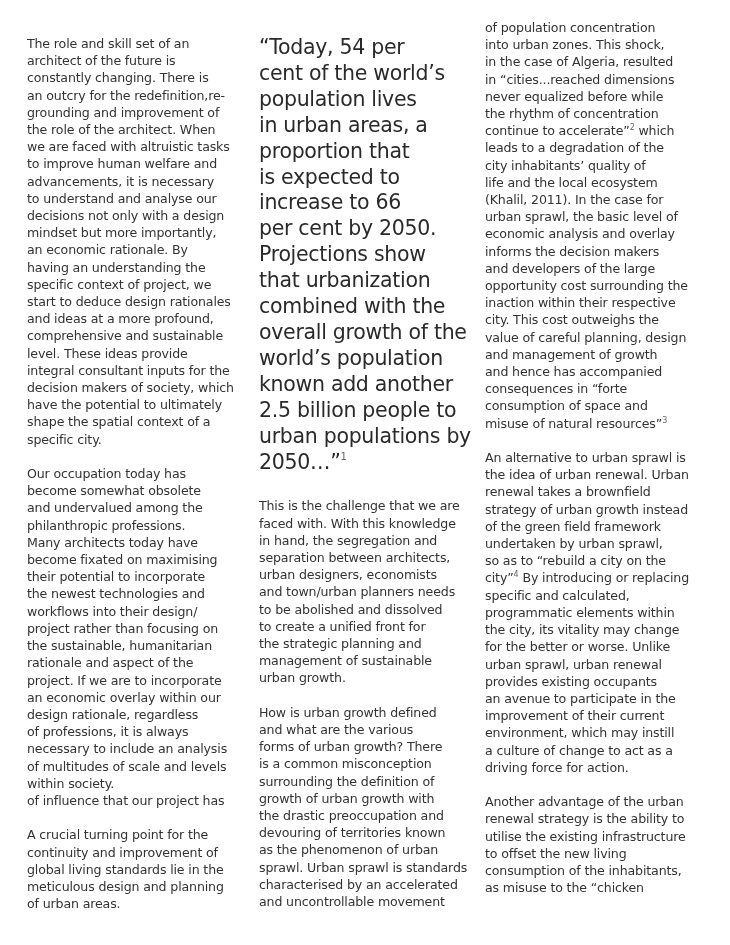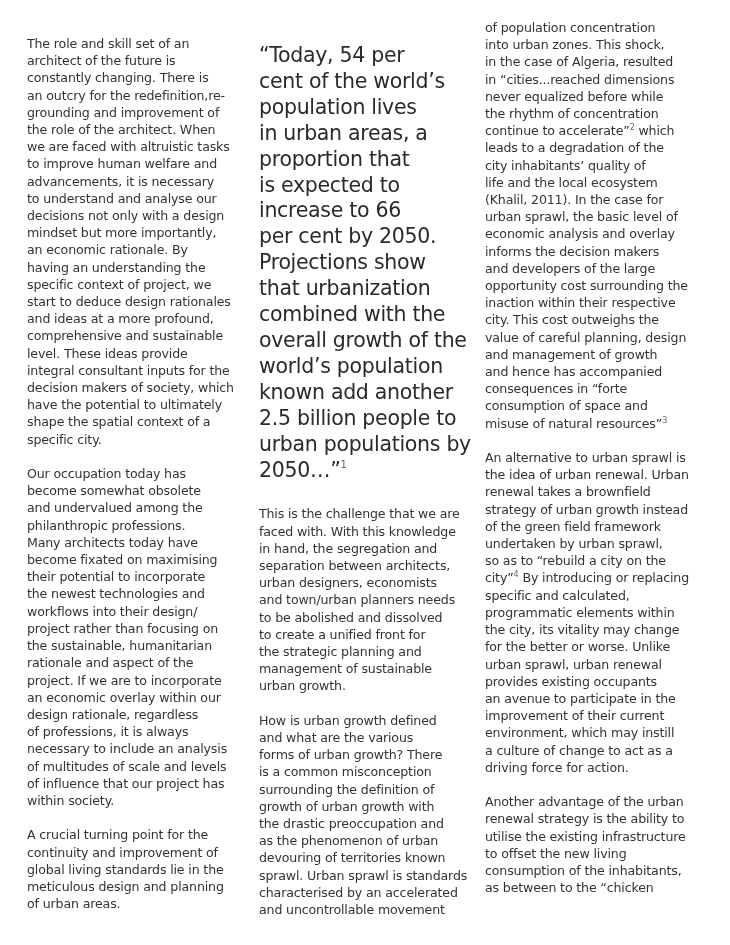--- a/index.html
+++ b/index.html
@@ -1,21 +1,21 @@
 <!DOCTYPE html>
 <html><head>
 <meta charset="utf-8">
 <style>
   html, body { margin:0; padding:0; background:#ffffff; }
   body { width:730px; height:945px; position:relative; overflow:hidden; color:#2b2b2b; }
   .col { position:absolute; font-family:"DejaVu Sans", sans-serif; }
   .body-text { font-size:12.6px; line-height:17.2px; letter-spacing:-0.15px; color:#333; }
   .para { margin:0 0 17.2px 0; }
   .line { display:block; white-space:nowrap; }
-  .quote { font-size:20.5px; line-height:25.9px; letter-spacing:-0.3px; color:#2a2a2a; margin:8px 0 22px 0; }
+  .quote { font-size:20.5px; line-height:25.9px; letter-spacing:-0.3px; color:#2a2a2a; margin:0 0 22px 0; }
   sup { font-size:8px; line-height:0; color:#666; vertical-align:5px; }
   .quote sup { font-size:10px; vertical-align:9px; }
 </style>
 </head>
 <body>
 
 <div class="col body-text" style="left:27px; top:35px; width:215px;">
   <p class="para">
     <span class="line">The role and skill set of an</span>
     <span class="line">architect of the future is</span>
@@ -54,22 +54,22 @@
     <span class="line">workflows into their design/</span>
     <span class="line">project rather than focusing on</span>
     <span class="line">the sustainable, humanitarian</span>
     <span class="line">rationale and aspect of the</span>
     <span class="line">project. If we are to incorporate</span>
     <span class="line">an economic overlay within our</span>
     <span class="line">design rationale, regardless</span>
     <span class="line">of professions, it is always</span>
     <span class="line">necessary to include an analysis</span>
     <span class="line">of multitudes of scale and levels</span>
+    <span class="line">within society.</span>
     <span class="line">of influence that our project has</span>
-    <span class="line">within society.</span>
   </p>
   <p class="para">
     <span class="line">A crucial turning point for the</span>
     <span class="line">continuity and improvement of</span>
     <span class="line">global living standards lie in the</span>
     <span class="line">meticulous design and planning</span>
     <span class="line">of urban areas.</span>
   </p>
 </div>
 
@@ -108,22 +108,22 @@
       <span class="line">urban growth.</span>
     </p>
     <p class="para">
       <span class="line">How is urban growth defined</span>
       <span class="line">and what are the various</span>
       <span class="line">forms of urban growth? There</span>
       <span class="line">is a common misconception</span>
       <span class="line">surrounding the definition of</span>
       <span class="line">growth of urban growth with</span>
       <span class="line">the drastic preoccupation and</span>
+      <span class="line">devouring of territories known</span>
       <span class="line">as the phenomenon of urban</span>
-      <span class="line">devouring of territories known</span>
       <span class="line">sprawl. Urban sprawl is standards</span>
       <span class="line">characterised by an accelerated</span>
       <span class="line">and uncontrollable movement</span>
     </p>
   </div>
 </div>
 
 <div class="col body-text" style="left:485px; top:19px; width:220px;">
   <p class="para">
     <span class="line">of population concentration</span>
@@ -171,15 +171,15 @@
     <span class="line">environment, which may instill</span>
     <span class="line">a culture of change to act as a</span>
     <span class="line">driving force for action.</span>
   </p>
   <p class="para">
     <span class="line">Another advantage of the urban</span>
     <span class="line">renewal strategy is the ability to</span>
     <span class="line">utilise the existing infrastructure</span>
     <span class="line">to offset the new living</span>
     <span class="line">consumption of the inhabitants,</span>
-    <span class="line">as between to the “chicken</span>
+    <span class="line">as misuse to the “chicken</span>
   </p>
 </div>
 
 </body></html>

